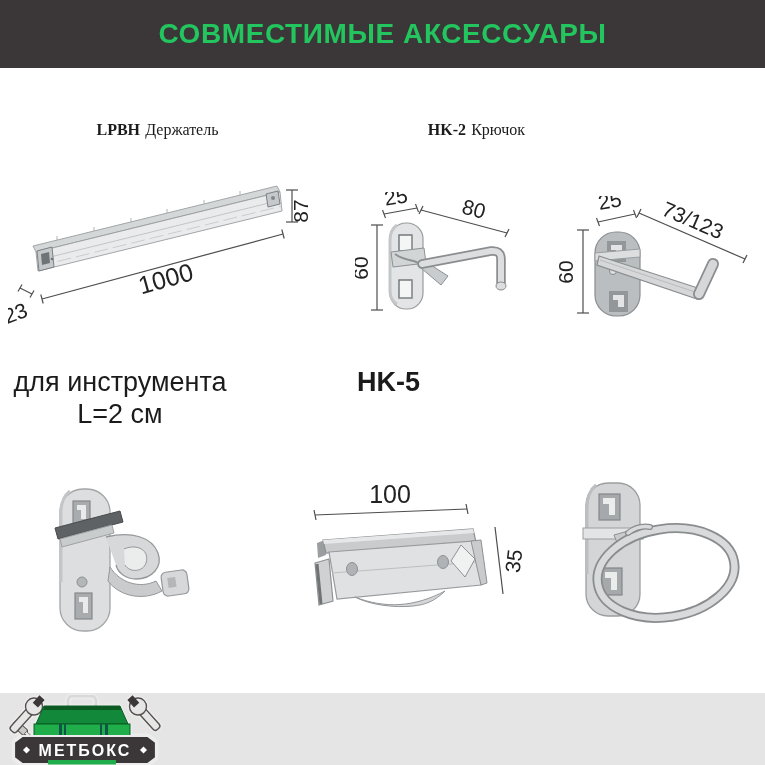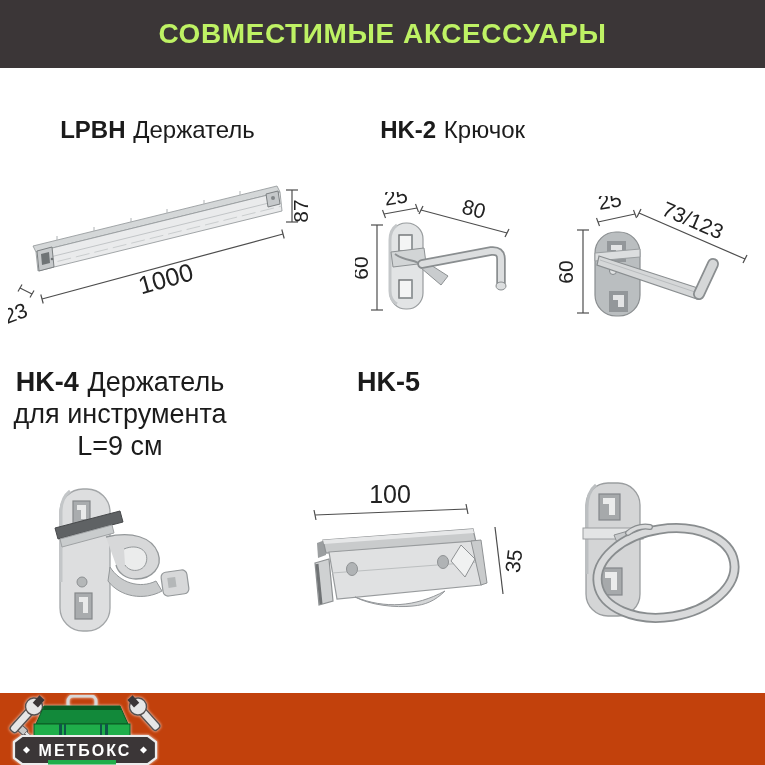--- a/index.html
+++ b/index.html
@@ -1,23 +1,23 @@
 <!DOCTYPE html>
 <html><head>
 <meta charset="utf-8">
 <style>
   html,body{margin:0;padding:0;background:#fff;}
   #app{position:relative;width:765px;height:765px;background:#ffffff;overflow:hidden;
        font-family:"Liberation Sans",sans-serif;}
   .banner{position:absolute;left:0;top:0;width:765px;height:68px;background:#3b3637;
           display:flex;align-items:center;justify-content:center;}
-  .banner h1{margin:0;color:#bef264;font-size:28px;font-weight:bold;letter-spacing:.6px;}
-  .footer{position:absolute;left:0;top:693px;width:765px;height:72px;background:#c2410c;}
+  .banner h1{margin:0;color:#22c55e;font-size:28px;font-weight:bold;letter-spacing:.6px;}
+  .footer{position:absolute;left:0;top:693px;width:765px;height:72px;background:#e5e5e5;}
   .title{position:absolute;text-align:center;color:#1b1b1b;}
-  .t1{font-size:24px;line-height:28px;}
+  .t1{font-size:16px;line-height:28px;font-family:Liberation Serif, serif;}
   .t2{font-size:27px;line-height:32px;}
   .title .tl b{font-weight:bold;}
   .title .tl b.sp{margin-right:.32em;}
   svg{position:absolute;display:block;}
   svg text{font-family:"Liberation Sans",sans-serif;fill:#222222;}
   .dim{stroke:#4d4d4d;stroke-width:1.2;fill:none;}
   .dimtxt{font-size:21px;}
   .logo{filter:drop-shadow(0 0 1.5px rgba(255,255,255,.85));}
   .logotxt{font-weight:bold;font-size:16px;letter-spacing:2px;fill:#ffffff;}
 </style>
@@ -35,23 +35,22 @@
   </div>
 
   <div class="title t1" style="left:340px;top:116px;width:185px;text-align:right;">
     <div class="tl"><b class="sp">HK-2</b><span>Крючок</span></div>
   </div>
 
   <div class="title t1" style="left:545px;top:116px;width:200px;">
   </div>
 
   <div class="title t2" style="left:0px;top:366px;width:240px;">
-    <div class="tl"><b class="sp">HK-4</b><span>Держатель</span></div>
     <div class="tl">для инструмента</div>
-    <div class="tl">L=9 см</div>
+    <div class="tl">L=2 см</div>
   </div>
 
   <div class="title t2" style="left:271px;top:366px;width:235px;">
     <div class="tl"><b>HK-5</b></div>
   </div>
 
 
   <svg style="left:8px;top:183px;" width="315" height="150" viewBox="0 0 315 150">
     <g>
       <polygon points="25,63 269,3 272,9 28,69" fill="#d4d7d8" stroke="#999d9f" stroke-width="0.9"></polygon>

